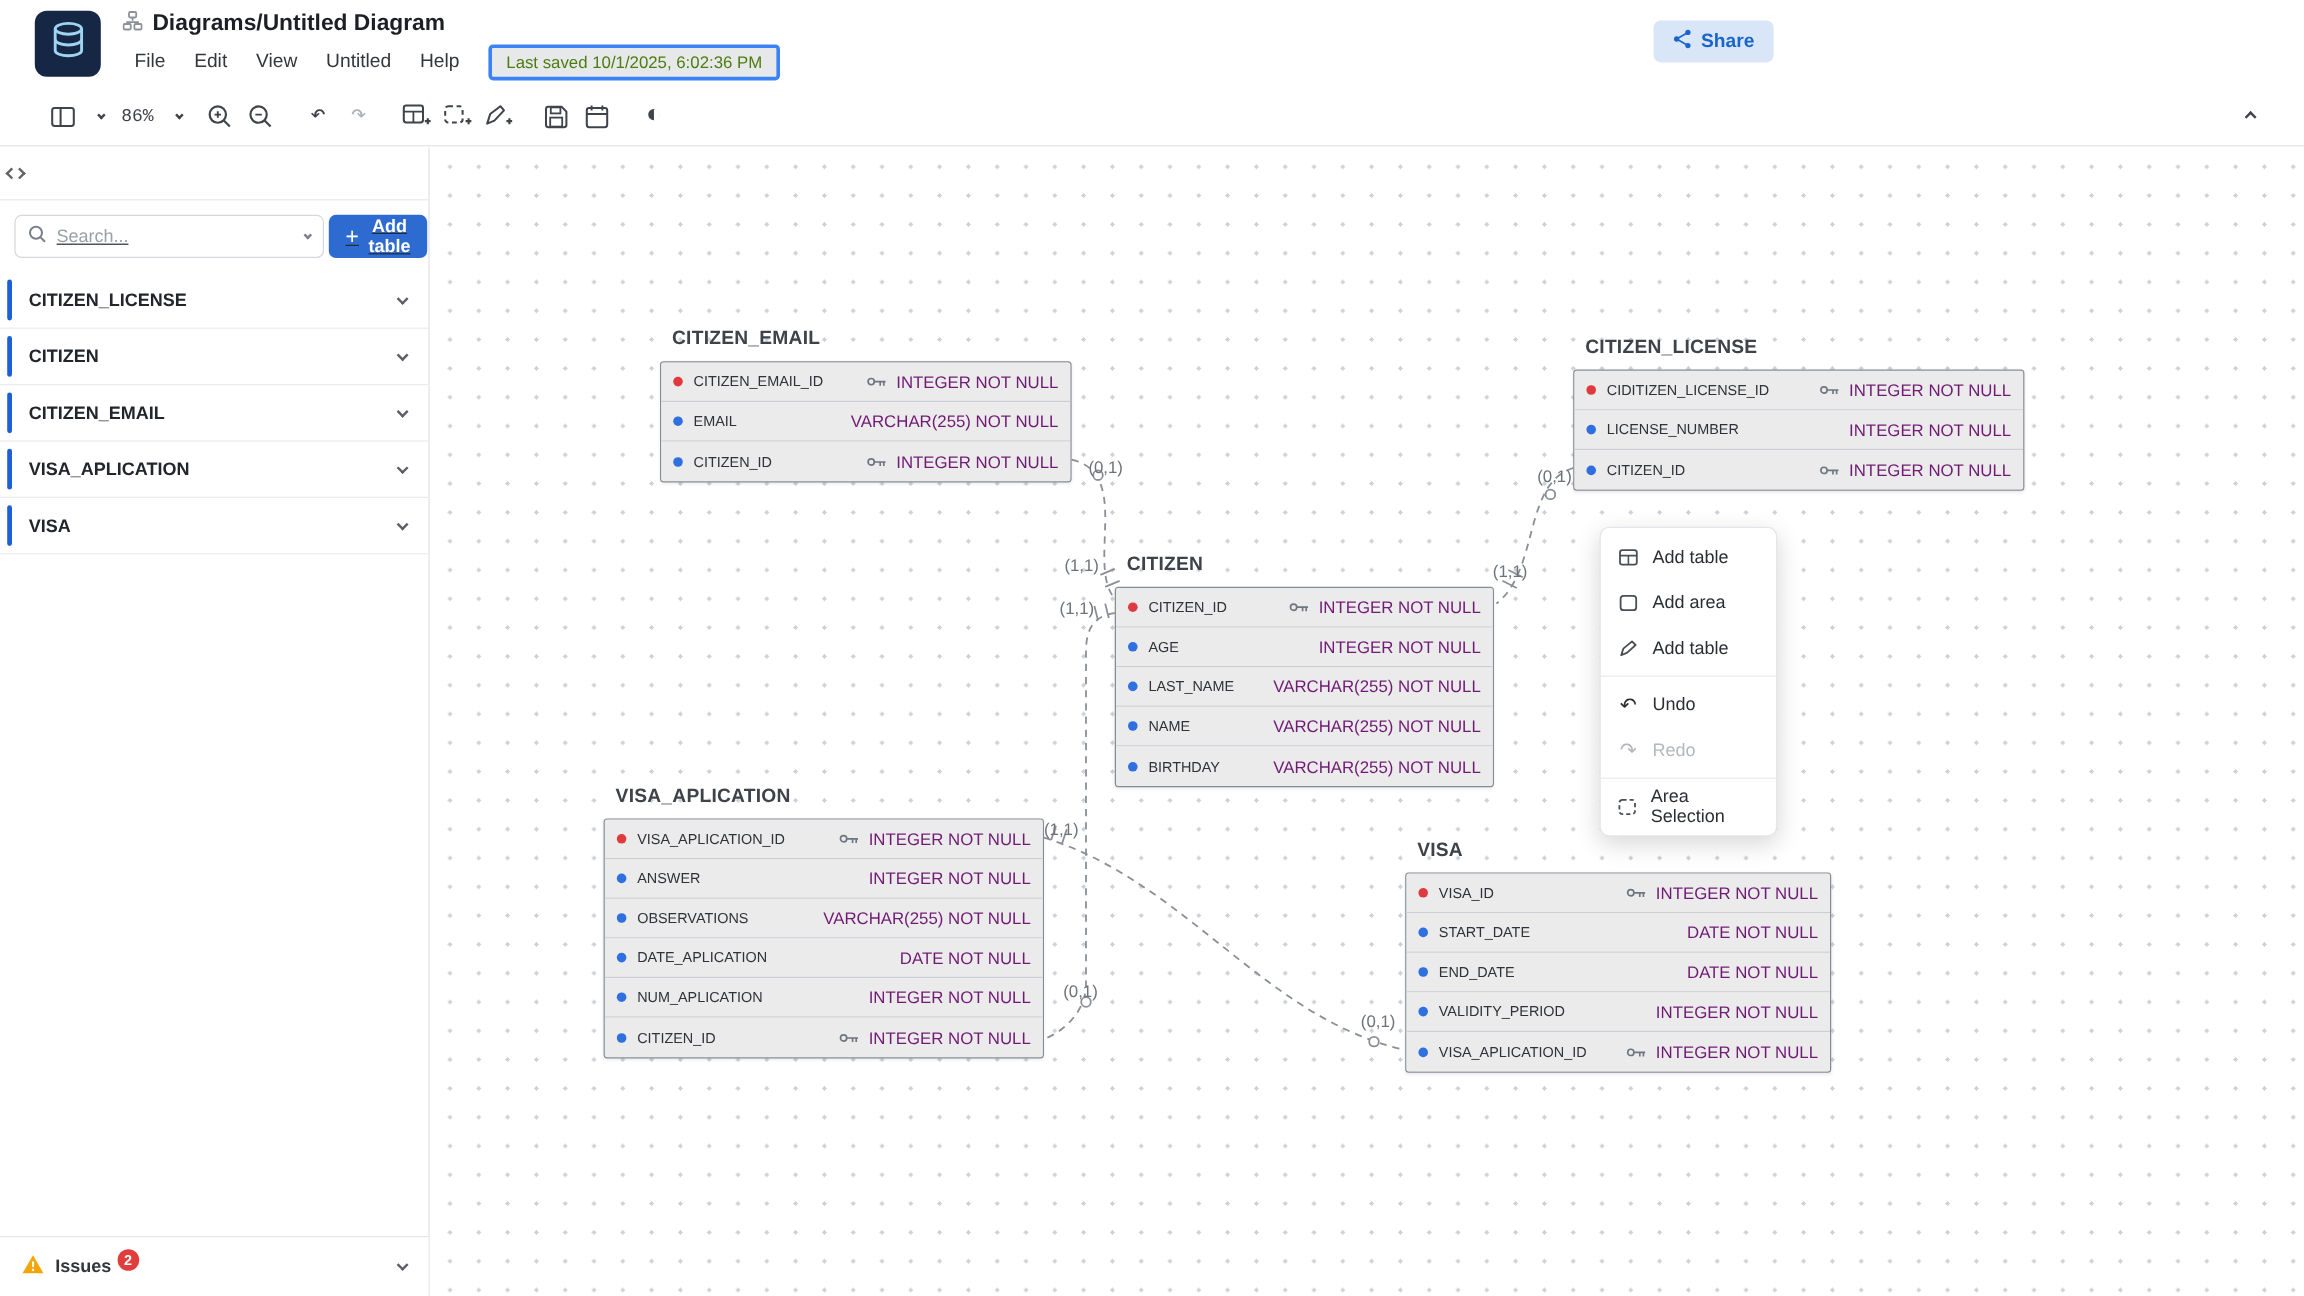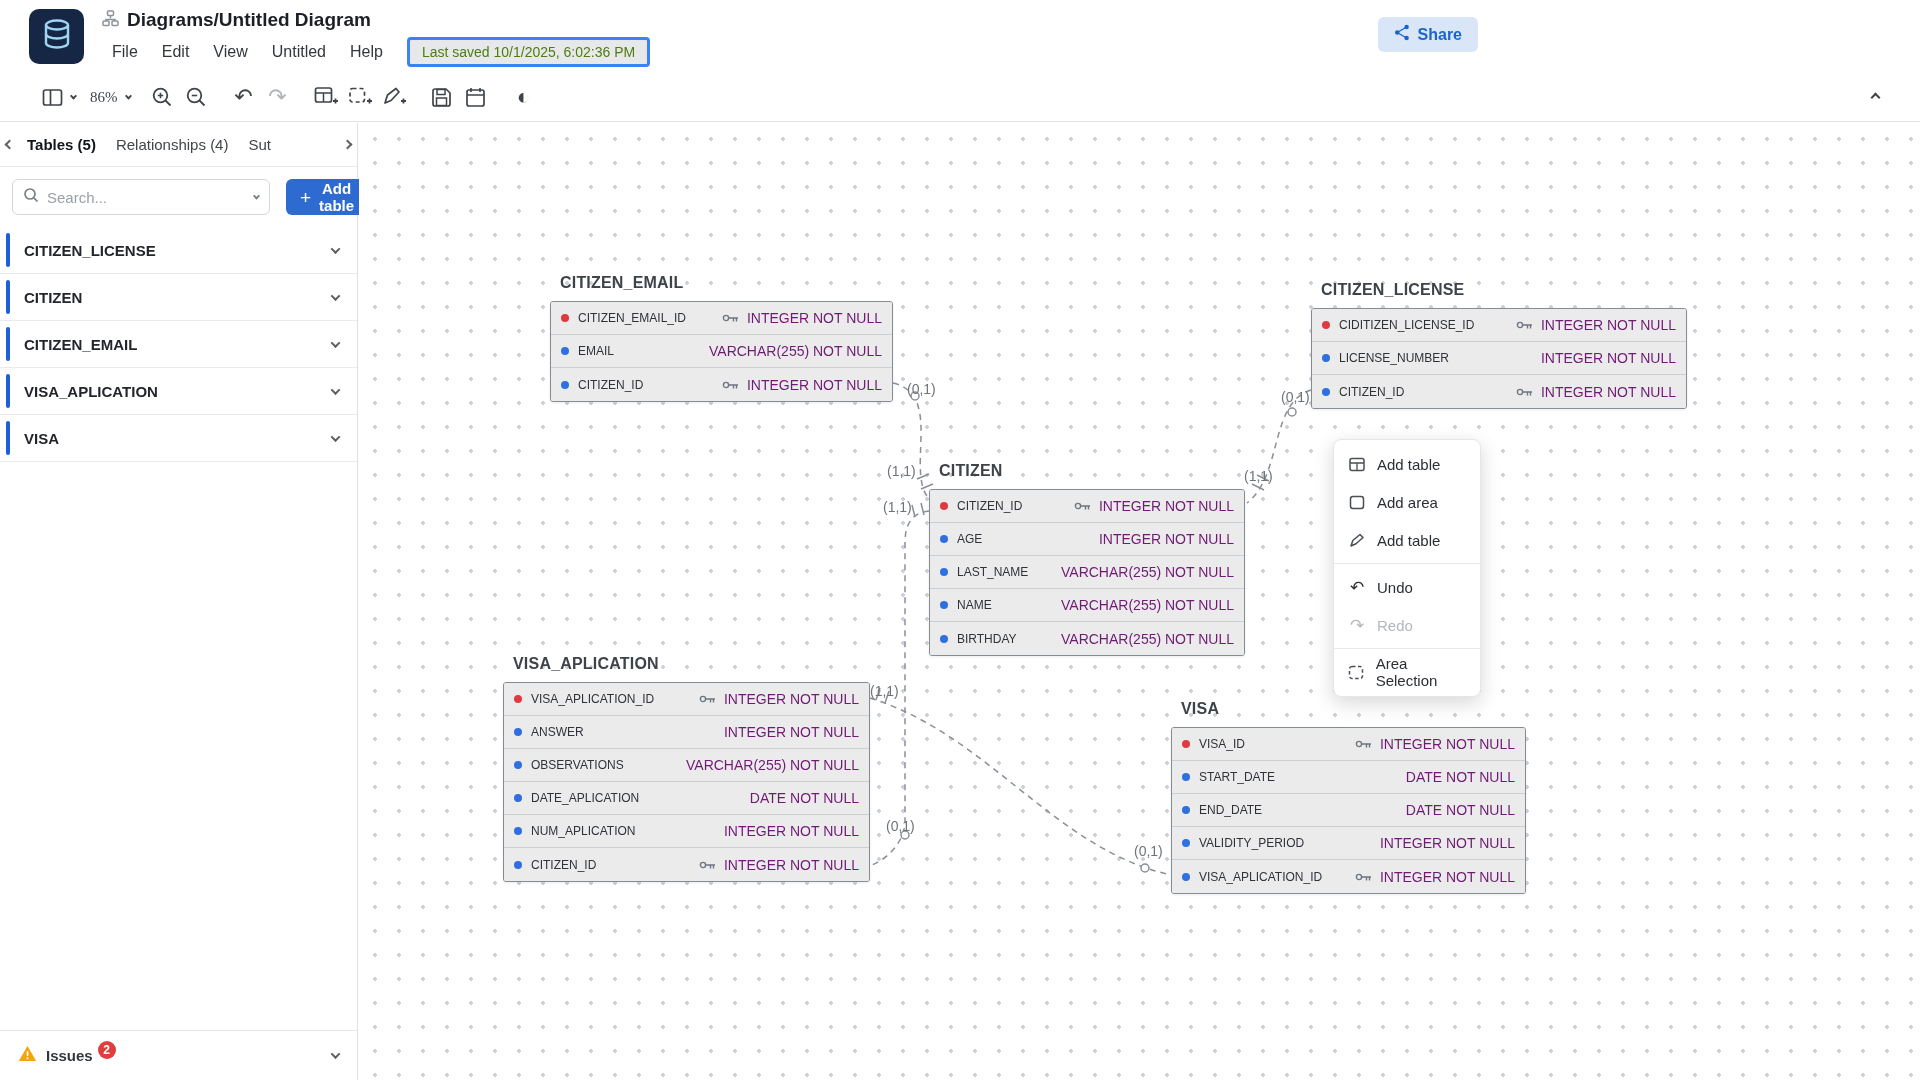--- a/index.html
+++ b/index.html
@@ -20,42 +20,42 @@
     border-radius:4px; padding:4px 12px; }
   .share { position:absolute; right:46px; top:17px; height:35px; display:flex; align-items:center; gap:8px;
     background:#d9e6f8; color:#1b64c9; border:none; border-radius:6px; padding:0 16px;
     font-size:16px; font-weight:700; cursor:pointer; font-family:inherit; }
 
   
   .toolbar { position:absolute; left:0; top:73px; width:1920px; height:49px; background:#fff;
     border-bottom:1px solid #e2e4e8; display:flex; align-items:center; padding:0 28px 0 42px; }
   .tb { display:flex; align-items:center; justify-content:center; height:34px; min-width:34px;
     border:none; background:transparent; color:#3f444b; cursor:pointer; border-radius:5px;
-    font-family:Liberation Serif, serif; font-size:15px; gap:8px;text-align:center; }
+    font-family:Liberation Mono, monospace; font-size:15px; gap:19px;text-align:center; }
   .tb svg { display:block; }
   .tb.dis { color:#aeb3ba; }
   .glyph { font-size:22px; line-height:1; }
   .sp { width:14px; }
   .spacer { flex:1; }
   .cv { display:inline-block; width:7px; height:7px; border-right:2px solid currentColor;
     border-bottom:2px solid currentColor; }
   .cv.down { transform:rotate(45deg) translate(-1px,-1px); }
   .cv.up { transform:rotate(-135deg); }
   .cv.l { transform:rotate(135deg); }
   .cv.r { transform:rotate(-45deg); }
   .cv.sm { width:5px; height:5px; }
 
   
   .sidebar { position:absolute; left:0; top:123px; width:358px; height:957px; background:#fff;
     border-right:1px solid #dfe1e5; }
   .tabs-row { height:44px; display:flex; align-items:center; border-bottom:1px solid #e6e8eb; padding:0 6px; color:#5f6368; }
   .tabs { display:flex; align-items:center; gap:4px; overflow:hidden; flex:1; margin:0 6px; }
   .tab { font-size:15px; color:#41454b; padding:6px 8px; white-space:nowrap; cursor:pointer; }
   .tab.active { font-weight:700; color:#111418; }
-  .search-row { display:flex; align-items:center; gap:16px; padding:12px 10px 12px 12px; }
+  .search-row { display:flex; align-items:center; gap:4px; padding:12px 10px 12px 12px;text-decoration:underline; }
   .searchbox { flex:1; height:36px; border:1px solid #d4d7dc; border-radius:6px; display:flex;
     align-items:center; padding:0 10px; gap:8px; color:#7a8089; background:#fff; }
   .searchbox input { border:none; outline:none; flex:1; font-size:15px; font-family:inherit;
     color:#33373c; min-width:0; background:transparent; }
   .searchbox input::placeholder { color:#9aa0a8; }
   .addtable { height:36px; background:#2e6bd0; color:#fff; border:none; border-radius:6px;
     padding:0 14px; font-size:15px; font-weight:600; display:flex; align-items:center; gap:8px;
     cursor:pointer; font-family:inherit; }
   .addtable .plus { font-size:19px; font-weight:400; line-height:1; }
   .sb-item { position:relative; height:47px; display:flex; align-items:center;
@@ -228,25 +228,20 @@
     </button>
   <span class="spacer"></span>
   <button class="tb">
       <span class="cv up"></span>
     </button>
 </div>
 
 <aside class="sidebar">
   <div class="tabs-row">
     <span class="cv l"></span>
-    <div class="tabs">
-        <span class="tab active">Tables (5)</span>
-        <span class="tab">Relationships (4)</span>
-        <span class="tab">Sut</span>
-      </div>
     <span class="cv r"></span>
   </div>
   <div class="search-row">
     <div class="searchbox">
       <span>
         <svg width="16" height="16" viewBox="0 0 16 16">
             <circle cx="7" cy="7" r="5" fill="none" stroke="#7a8089" stroke-width="1.7"></circle>
             <line x1="10.8" y1="10.8" x2="14.5" y2="14.5" stroke="#7a8089" stroke-width="1.7"></line>
           </svg>
       </span>

